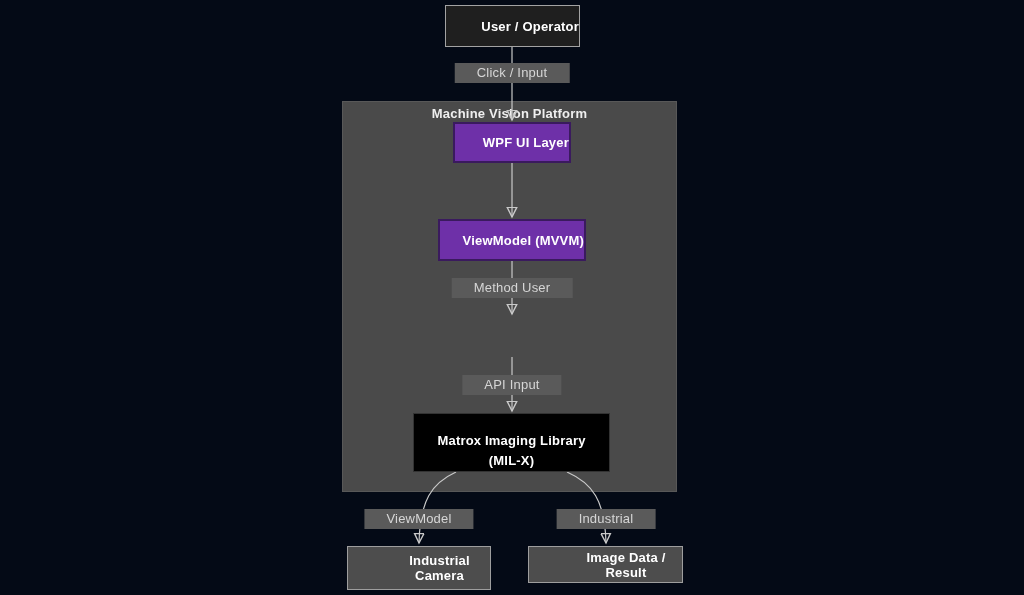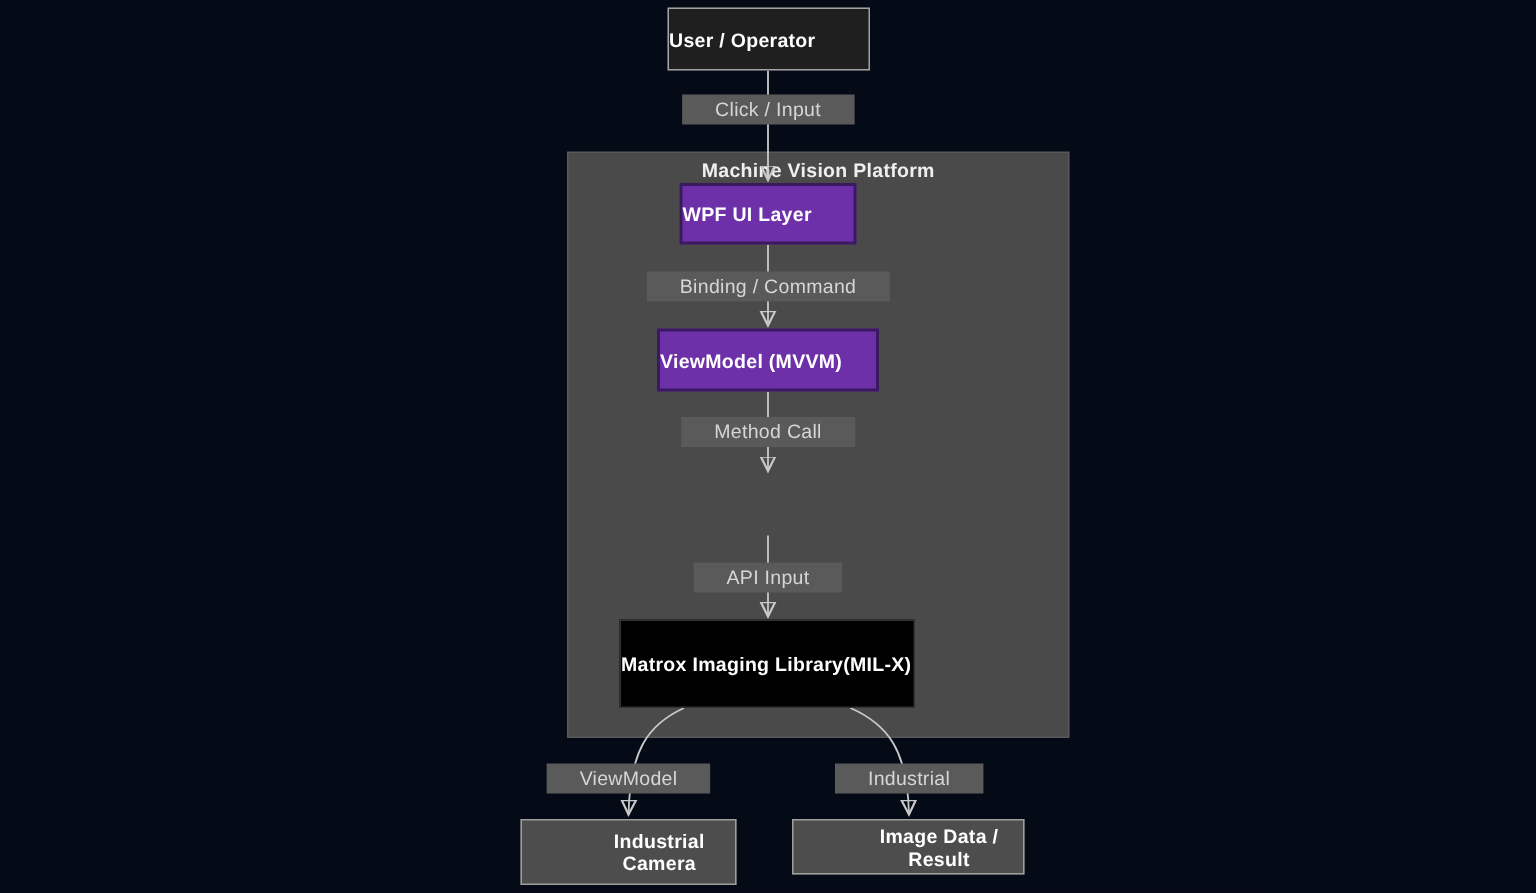--- a/index.html
+++ b/index.html
@@ -15,38 +15,37 @@
   .canvas{
     position:relative;width:1024px;height:595px;overflow:hidden;
     background:var(--background);
     font-family:"Liberation Sans", sans-serif;
   }
   .cluster{
     position:absolute;left:342px;top:101px;width:335px;height:391px;
     background:var(--cluster-fill);
     border:1px solid rgba(255,255,255,0.08);
     box-sizing:border-box;
-    margin-left:36px;
   }
   .cluster-title{
     position:absolute;top:4px;left:0;width:100%;
     text-align:center;color:#efefef;font-size:13px;font-weight:600;
     letter-spacing:0.2px;
   }
   .edges{position:absolute;left:0;top:0;width:1024px;height:595px;pointer-events:none;}
   .edges path{stroke:var(--edge-line);stroke-width:1.2;fill:none;}
   .node{
-    position:absolute;display:flex;align-items:center;justify-content:flex-start;
+    position:absolute;display:flex;align-items:center;justify-content:flex-end;
     box-sizing:border-box;color:var(--node-text);
     font-size:13px;font-weight:600;letter-spacing:0.2px;text-align:center;
   }
   .node-dark{background:var(--node-dark-fill);border:1.5px solid var(--node-dark-stroke);}
   .node-purple{background:var(--purple-fill);border:2px solid var(--purple-stroke);}
   .node-blue{background:var(--blue-fill);border:2px solid var(--blue-stroke);}
-  .node-black{background:var(--black-fill);border:1.5px solid var(--black-stroke);flex-direction:row;line-height:20px;}
+  .node-black{background:var(--black-fill);border:1.5px solid var(--black-stroke);flex-direction:column;line-height:20px;}
   .node-gray{background:var(--gray-fill);border:1px solid var(--gray-stroke);padding-left:41px;}
   .edge-label{
     position:absolute;transform:translate(-50%,-50%);
     background:var(--label-bg);color:var(--label-text);
     font-size:13px;font-weight:400;letter-spacing:0.2px;
     line-height:18px;padding:1px 22px;white-space:nowrap;
   }
 </style>
 </head>
 <body>
@@ -65,22 +64,21 @@
     </defs>
     <path d="M512,47 L512,120" marker-end="url(#arrowhead)"></path>
     <path d="M512,163 L512,217" marker-end="url(#arrowhead)"></path>
     <path d="M512,261 L512,314" marker-end="url(#arrowhead)"></path>
     <path d="M512,357 L512,411" marker-end="url(#arrowhead)"></path>
     <path d="M456,472 C432,483 420,500 419,543" marker-end="url(#arrowhead)"></path>
     <path d="M567,472 C592,483 605,500 606,543" marker-end="url(#arrowhead)"></path>
   </svg>
 
   <div class="edge-label" style="left:512px;top:73px">Click / Input</div>
-  <div class="edge-label" style="left:512px;top:191px">Binding / Command</div>
-  <div class="edge-label" style="left:512px;top:288px">Method Call</div>
+  <div class="edge-label" style="left:512px;top:288px">Method User</div>
   <div class="edge-label" style="left:512px;top:385px">API Input</div>
   <div class="edge-label" style="left:419px;top:519px">ViewModel</div>
   <div class="edge-label" style="left:606px;top:519px">Industrial</div>
 
   <div class="node node-dark" style="left:445px;top:5px;width:135px;height:42px">
     <span>User / Operator</span>
   </div>
 
   <div class="node node-purple" style="left:438px;top:219px;width:148px;height:42px">
     <span>ViewModel (MVVM)</span>

